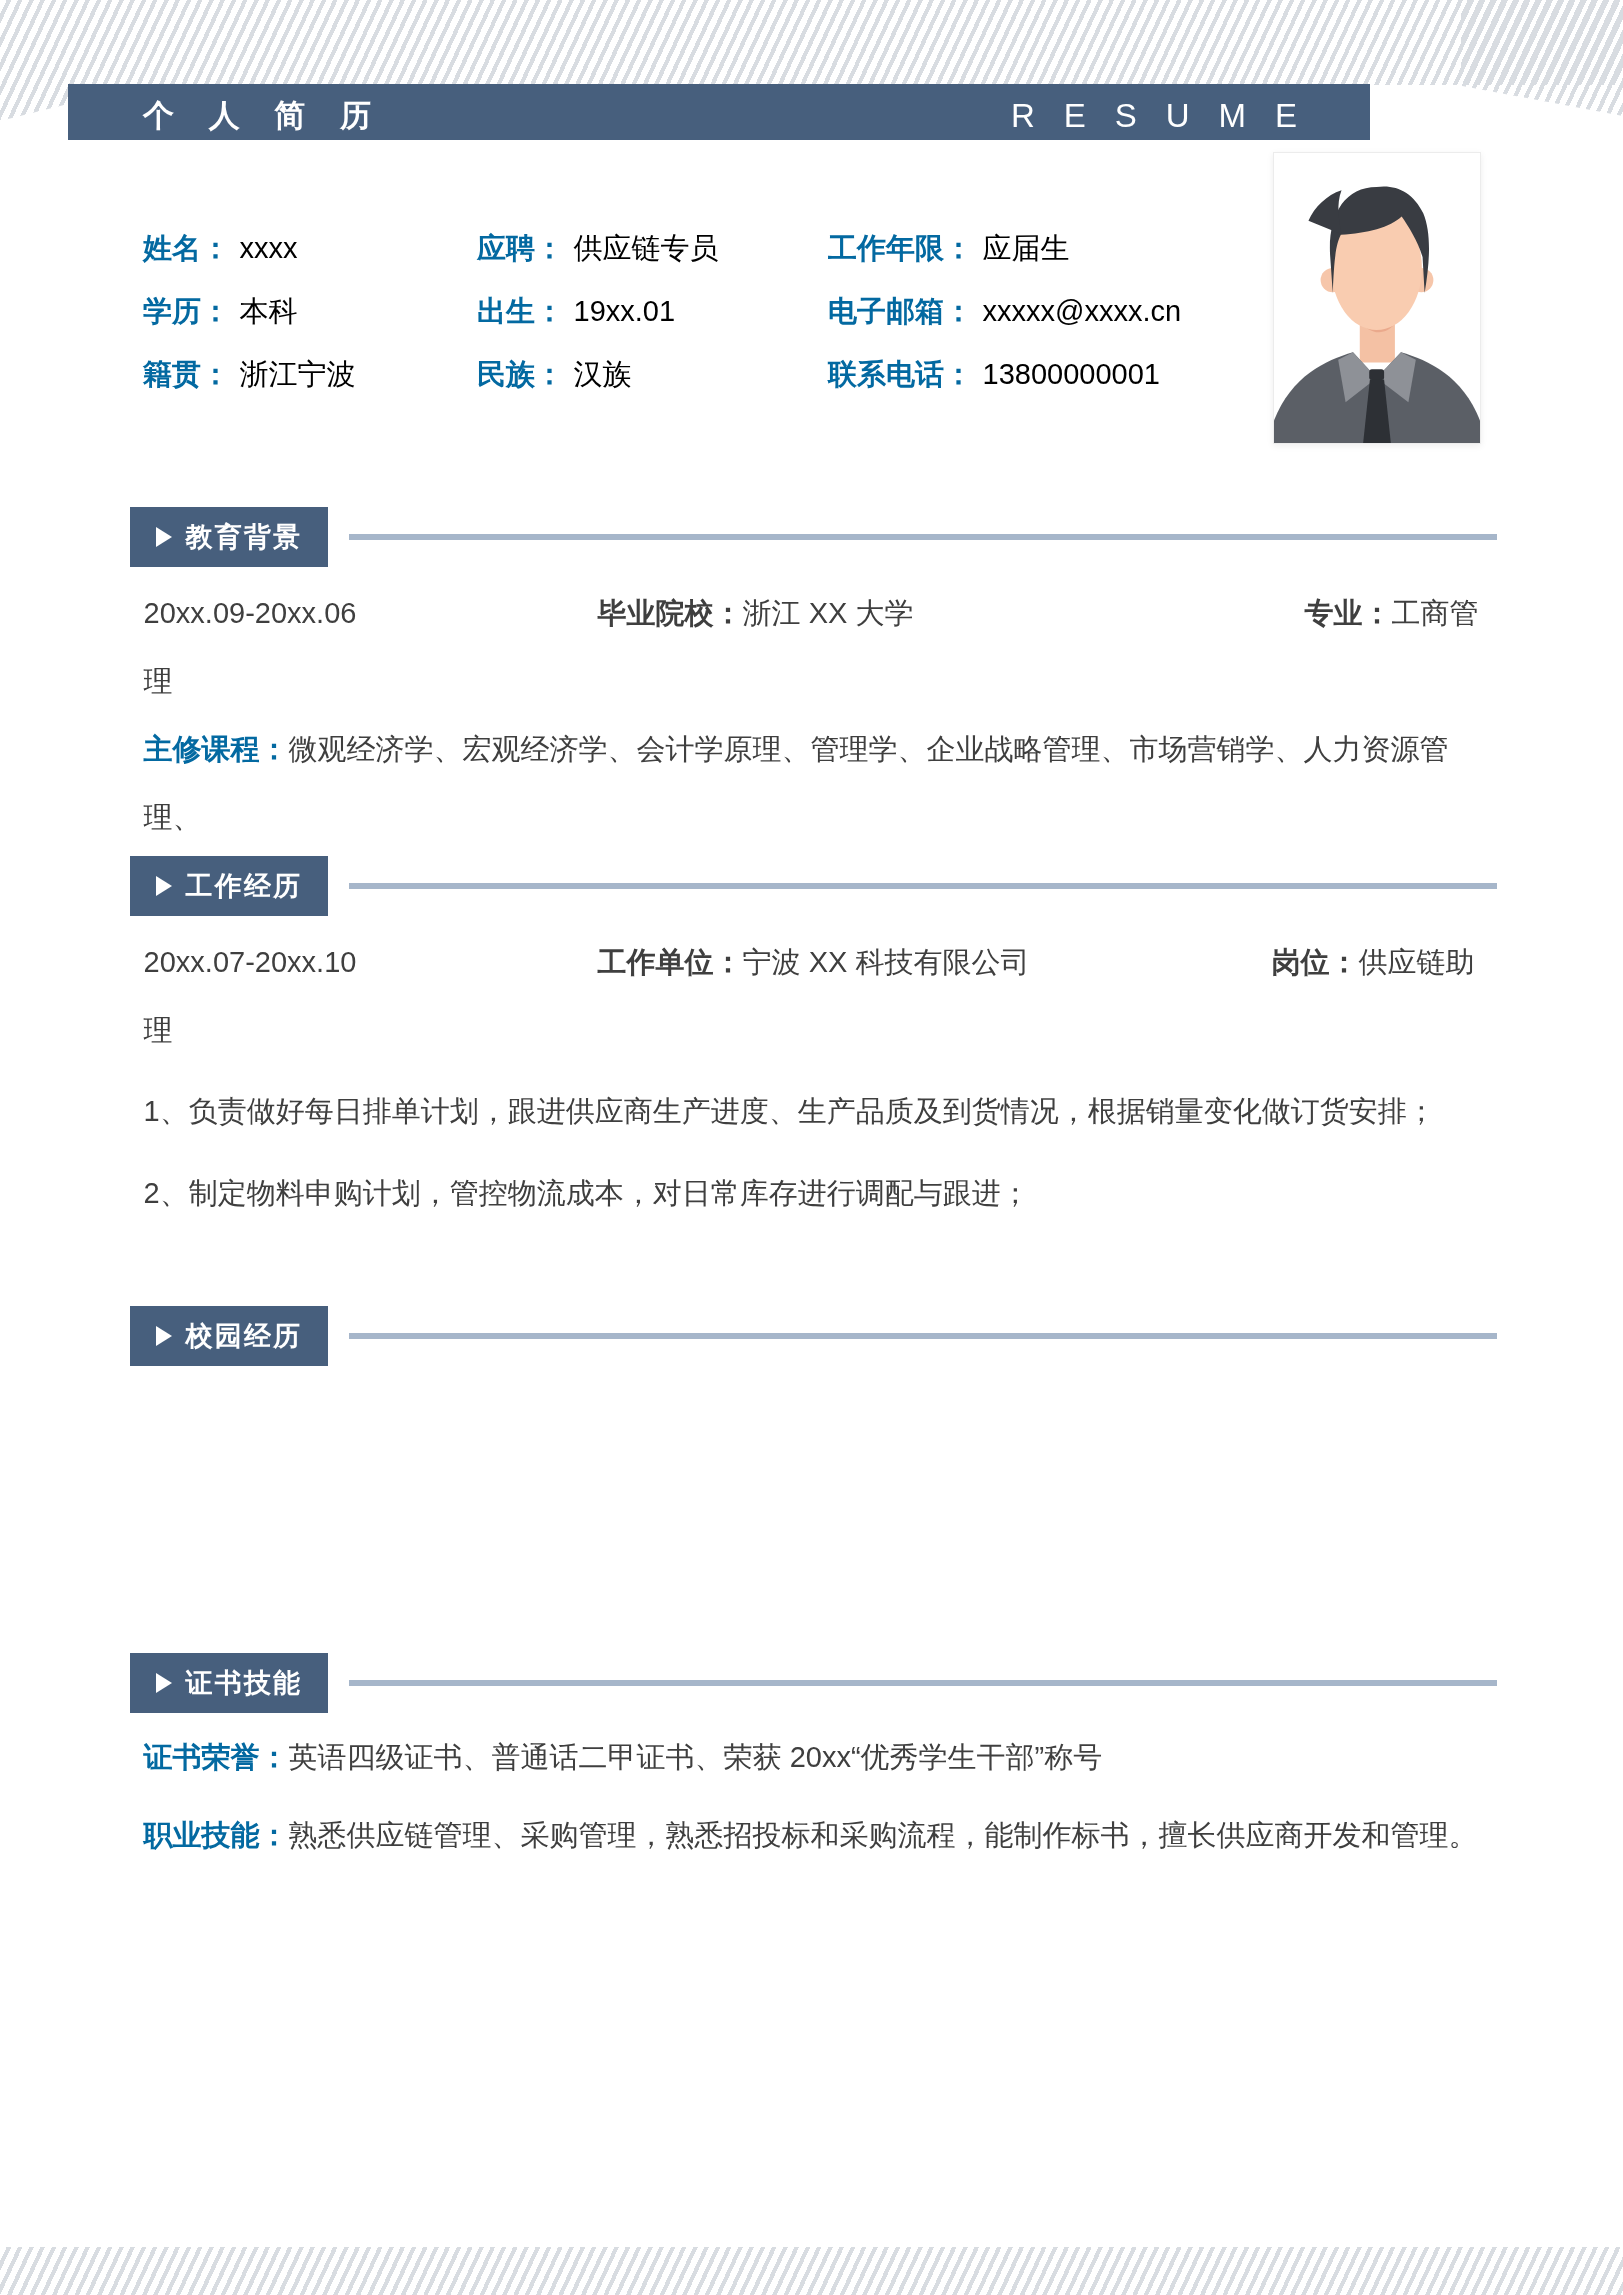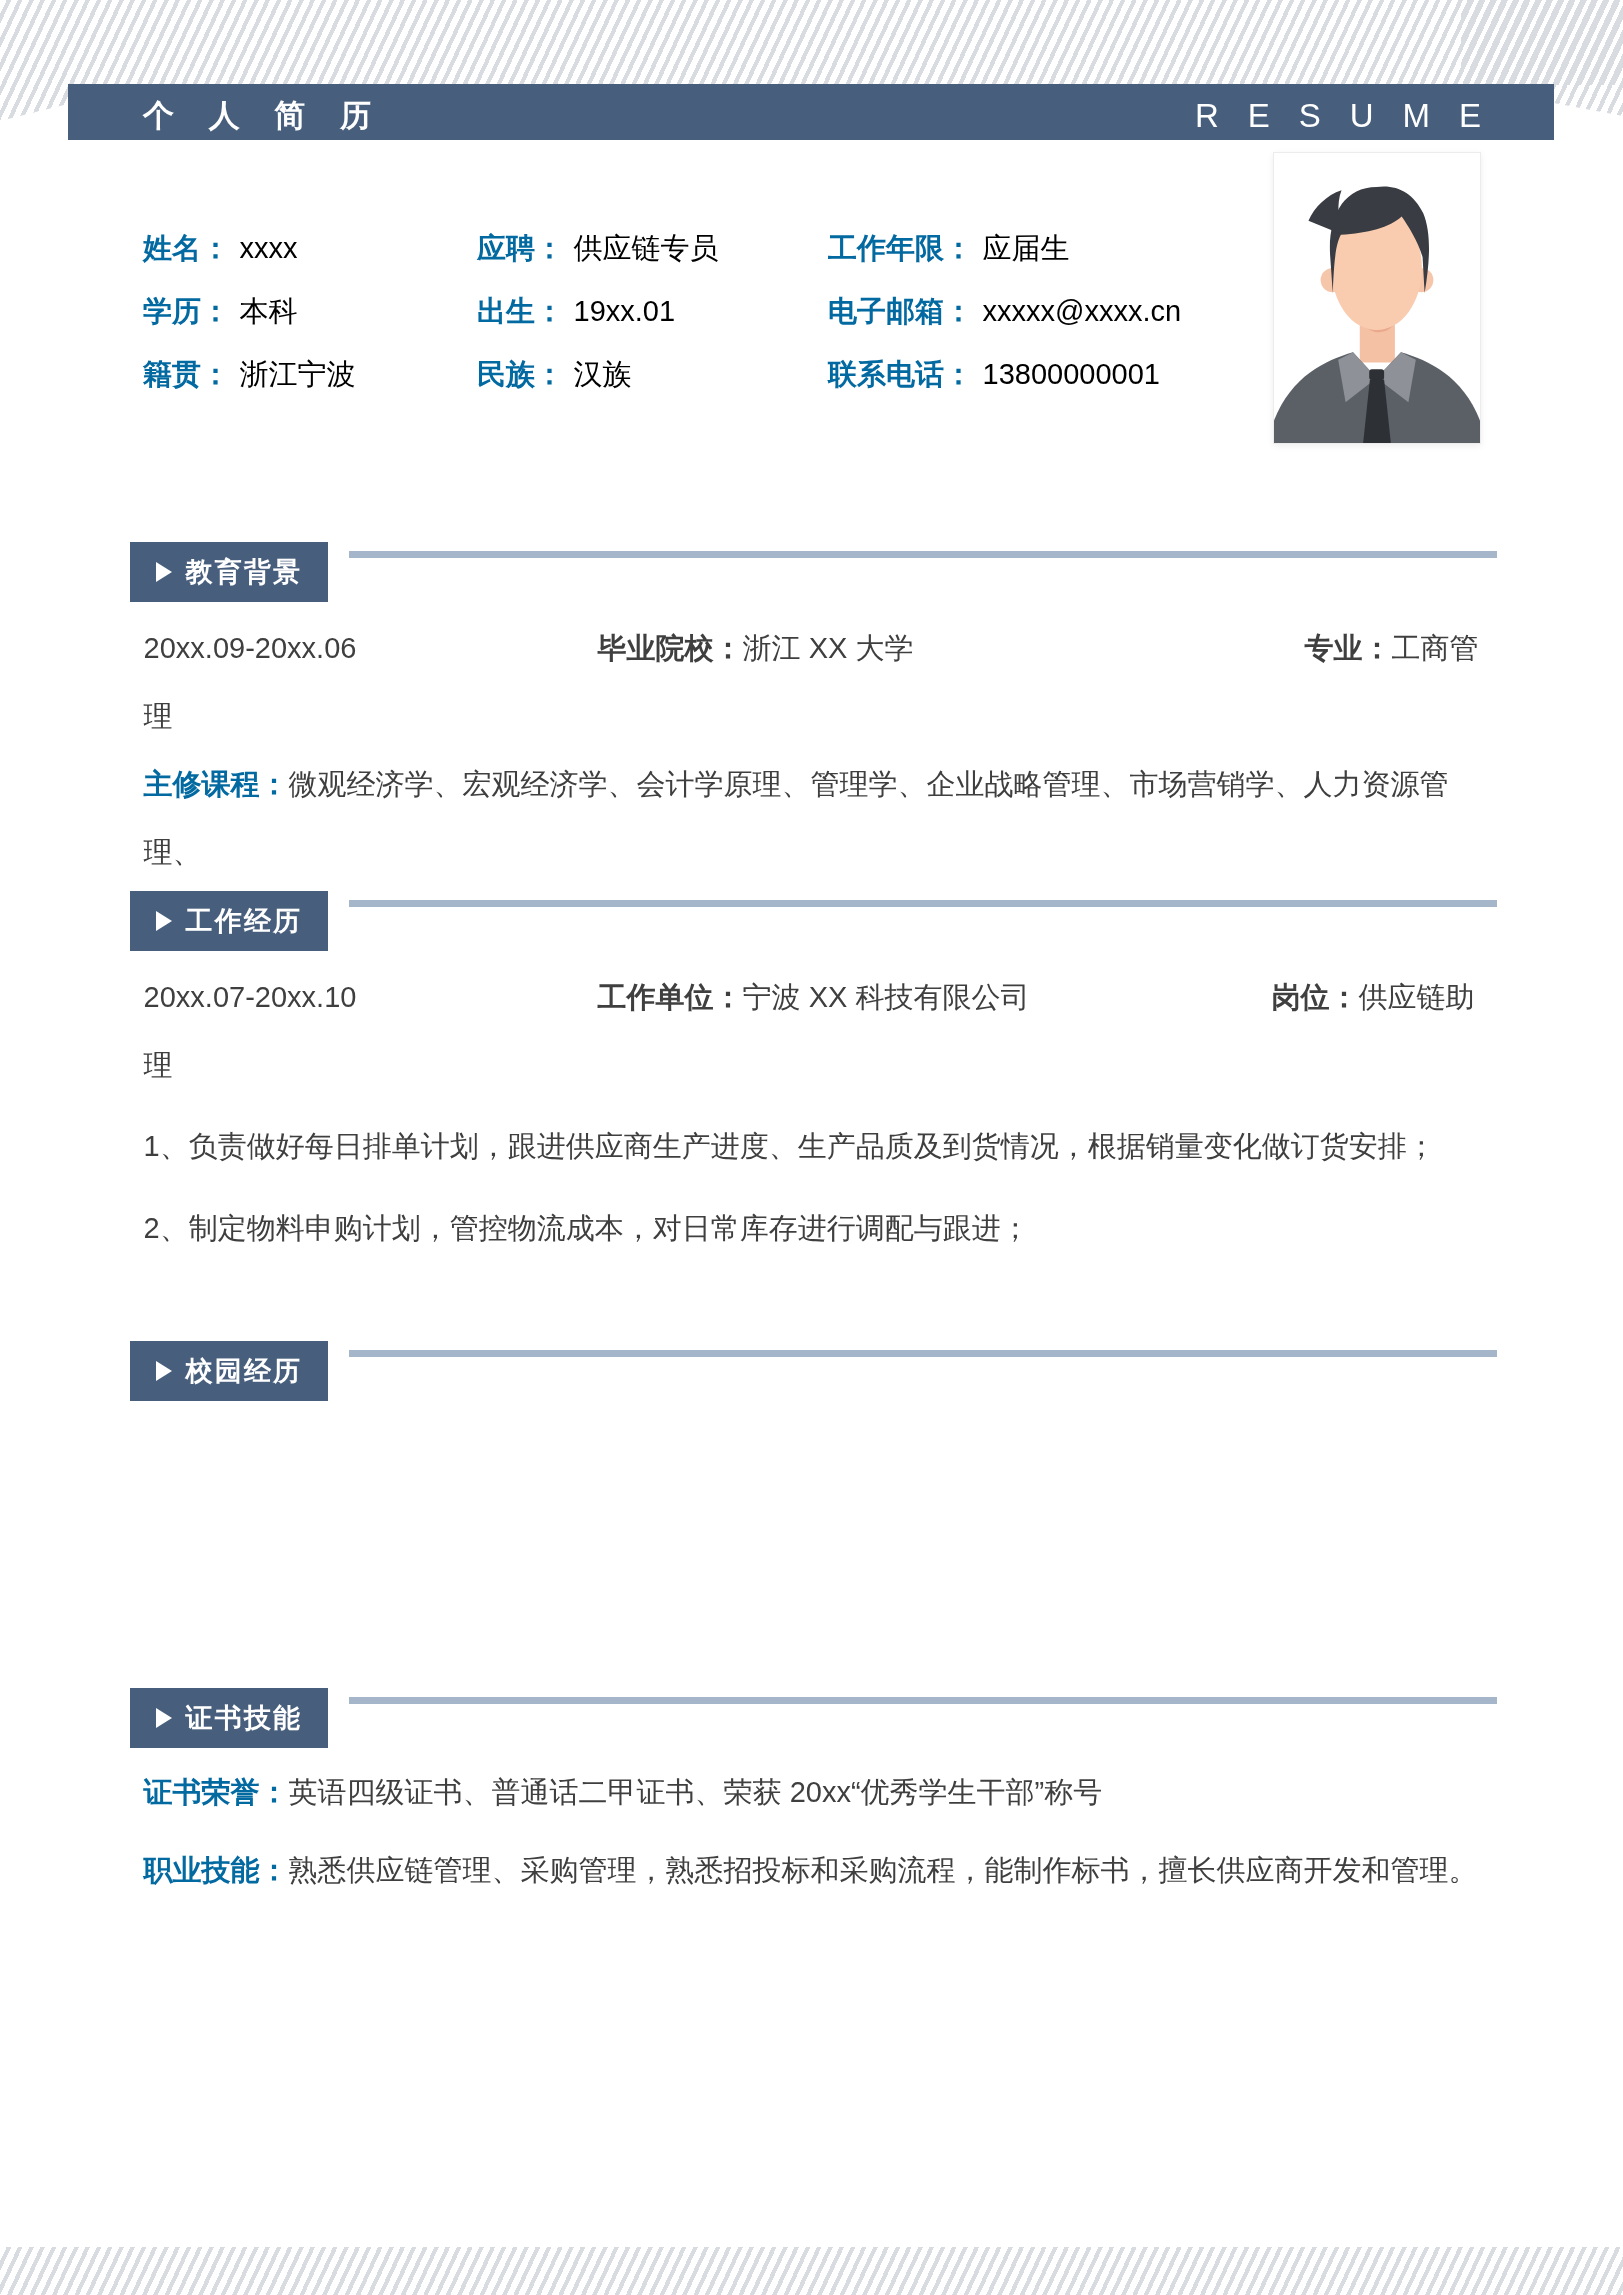--- a/index.html
+++ b/index.html
@@ -20,21 +20,21 @@
       var(--stripe,#d8dce1) 6.1px, var(--stripe,#d8dce1) 10.2px);
   }
   .stripe-top{left:0;right:0;top:0;height:85px;}
   .stripe-top-left{left:0;top:0;width:145px;height:121px;
     clip-path:polygon(0 0,100% 0,100% 70%,0 100%);}
   .stripe-top-right{right:0;top:0;width:162px;height:116px;
     clip-path:polygon(0 0,100% 0,100% 100%,0 74%);}
   .stripe-bottom{left:0;right:0;bottom:0;height:48px;}
   
   .titlebar{
-    position:absolute;left:68px;top:84px;width:1486px;height:56px;
+    position:absolute;left:68px;top:84px;width:1302px;height:56px;
     background:var(--accent,#475f7d);
     display:flex;align-items:center;justify-content:space-between;
     box-sizing:border-box;padding:8px 63px 0 75px;z-index:2;
   }
   .titlebar .cn{
     color:#fff;font-size:31px;font-weight:bold;letter-spacing:0.42em;white-space:nowrap;
   }
   .titlebar .en{
     color:#fff;font-size:33px;font-weight:500;letter-spacing:0.30em;white-space:nowrap;
   }
@@ -57,21 +57,21 @@
   .profile .c2{left:334px;}
   .profile .c3{left:685px;}
   .lbl{font-weight:bold;color:#0369a1;}
   .val{color:#000000;margin-left:9.5px;}
   
   .section{position:absolute;left:130px;width:1367px;}
   .sec-head{display:flex;align-items:center;}
   .head-box{
     background:var(--accent,#475f7d);
     height:60px;display:flex;align-items:center;
-    padding:8px 26px;box-sizing:border-box;flex:0 0 auto;margin-top:35px;
+    padding:8px 26px;box-sizing:border-box;flex:0 0 auto;
   }
   .tri{
     width:0;height:0;border-style:solid;
     border-width:10.2px 0 10.2px 16.4px;
     border-color:transparent transparent transparent #ffffff;
     margin-right:13.6px;
   }
   .head-box .ht{color:#fff;font-size:27px;font-weight:bold;letter-spacing:0.08em;white-space:nowrap;}
   .head-line{flex:1 1 auto;height:6.1px;background:var(--divider,#a6b6ca);margin-left:20.5px;}
   .sec-body{margin-left:13.6px;font-size:29px;color:#3f3f3f;}

